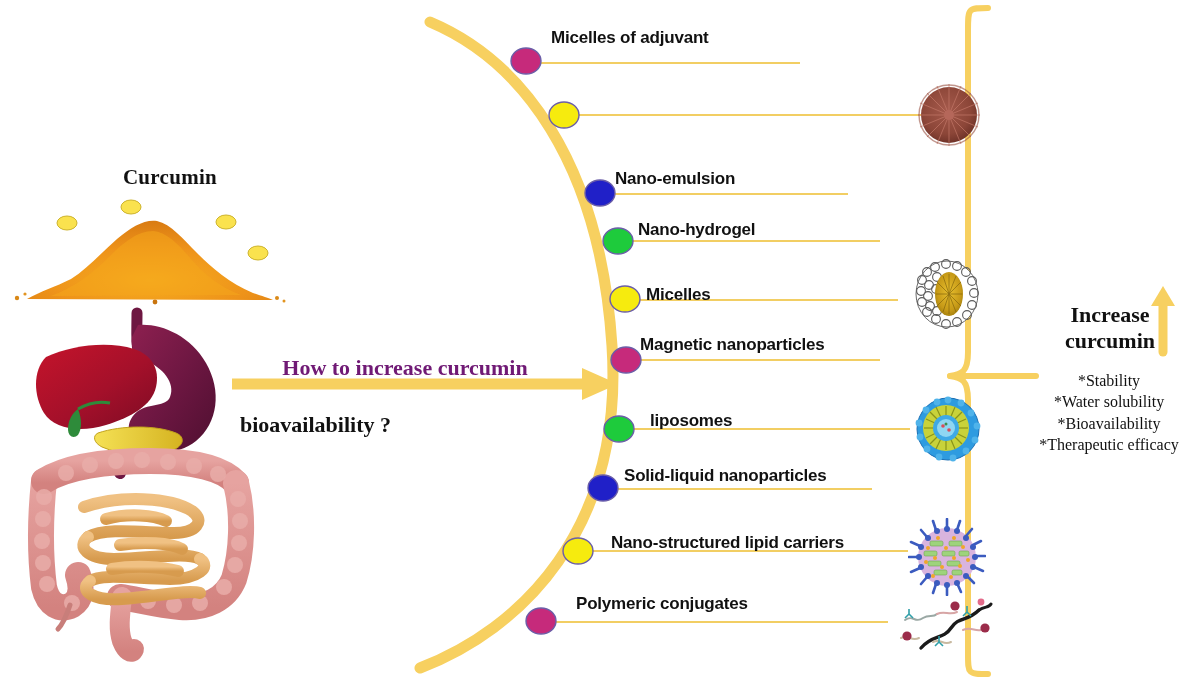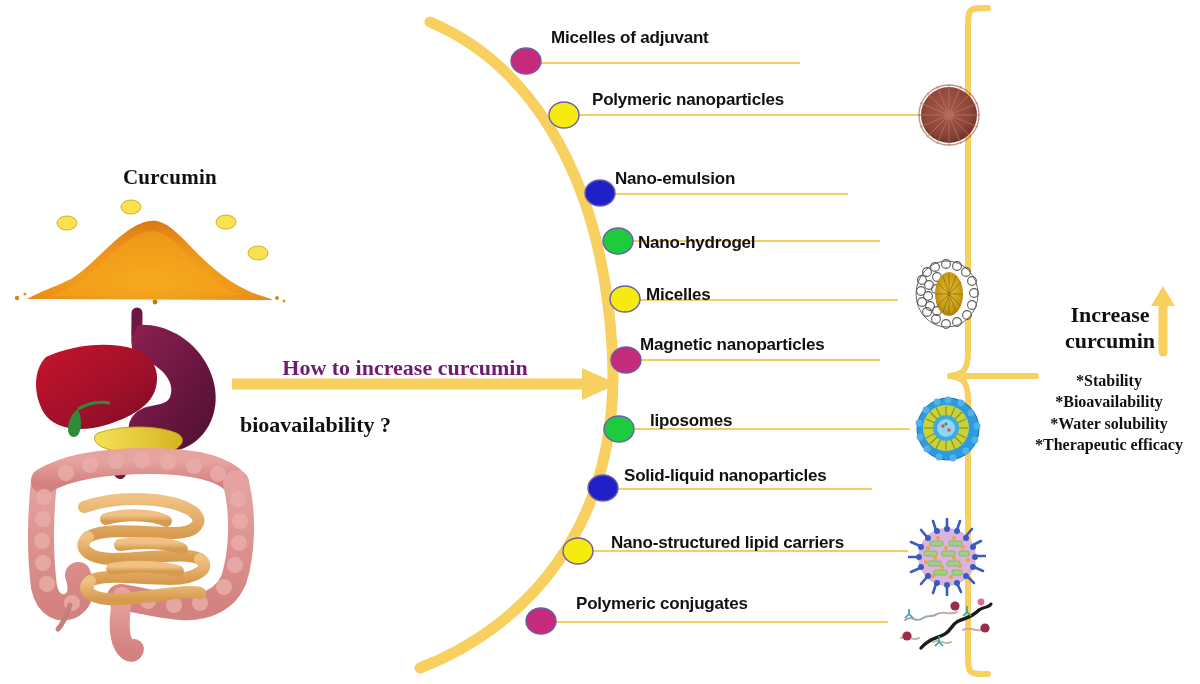--- a/index.html
+++ b/index.html
@@ -38,21 +38,21 @@
   }
 
   
   #increase-title{
     left:1035px;top:302px;width:150px;text-align:center;
     font-family:"Liberation Serif",serif;font-weight:bold;font-size:22px;
     color:#111;line-height:1.18;
   }
   #benefit-list{
     left:1018px;top:370px;width:182px;text-align:center;
-    font-family:"Liberation Serif",serif;font-weight:bold;font-size:16px;
+    font-family:"Liberation Serif",serif;font-weight:normal;font-size:16px;
     color:#111;line-height:1.33;
   }
   .benefit{display:block;white-space:nowrap;}
 </style>
 </head>
 <body>
 
 <div id="stage">
 
   <div class="abs" id="powder-wrap">
@@ -228,23 +228,22 @@
       <ellipse cx="625" cy="299" rx="15" ry="13" fill="#F6EB0E"></ellipse>
       <ellipse cx="626" cy="360" rx="15" ry="13" fill="#C62A7B"></ellipse>
       <ellipse cx="619" cy="429" rx="15" ry="13" fill="#1ECB3C"></ellipse>
       <ellipse cx="603" cy="488" rx="15" ry="13" fill="#2020C8"></ellipse>
       <ellipse cx="578" cy="551" rx="15" ry="13" fill="#F6EB0E"></ellipse>
       <ellipse cx="541" cy="621" rx="15" ry="13" fill="#C62A7B"></ellipse>
     </g>
   </svg>
 
   <div class="abs node-label" style="left:551px;top:28px;">Micelles of adjuvant</div>
-  <div class="abs node-label" style="left:592px;top:90px;">Polymeric nanoparticles</div>
   <div class="abs node-label" style="left:615px;top:169px;">Nano-emulsion</div>
-  <div class="abs node-label" style="left:638px;top:233px;text-align:right;">Nano-hydrogel</div>
+  <div class="abs node-label" style="left:638px;top:220px;text-align:right;">Nano-hydrogel</div>
   <div class="abs node-label" style="left:646px;top:285px;">Micelles</div>
   <div class="abs node-label" style="left:640px;top:335px;">Magnetic nanoparticles</div>
   <div class="abs node-label" style="left:650px;top:411px;text-align:right;">liposomes</div>
   <div class="abs node-label" style="left:624px;top:466px;">Solid-liquid nanoparticles</div>
   <div class="abs node-label" style="left:611px;top:533px;">Nano-structured lipid carriers</div>
   <div class="abs node-label" style="left:576px;top:594px;">Polymeric conjugates</div>
 
   <svg class="abs" style="left:914px;top:80px;" width="70" height="70" viewBox="0 0 70 70">
     <defs>
       <radialGradient id="spikeG" cx="45%" cy="40%" r="62%">
@@ -462,18 +461,18 @@
     </g>
   </svg>
 
   <div class="abs" id="increase-title">
     <div>Increase</div>
     <div>curcumin</div>
   </div>
 
   <div class="abs" id="benefit-list">
     <span class="benefit">*Stability</span>
+    <span class="benefit">*Water solubility</span>
     <span class="benefit">*Bioavailability</span>
-    <span class="benefit">*Water solubility</span>
     <span class="benefit">*Therapeutic efficacy</span>
   </div>
 
 </div>
 
 </body></html>

